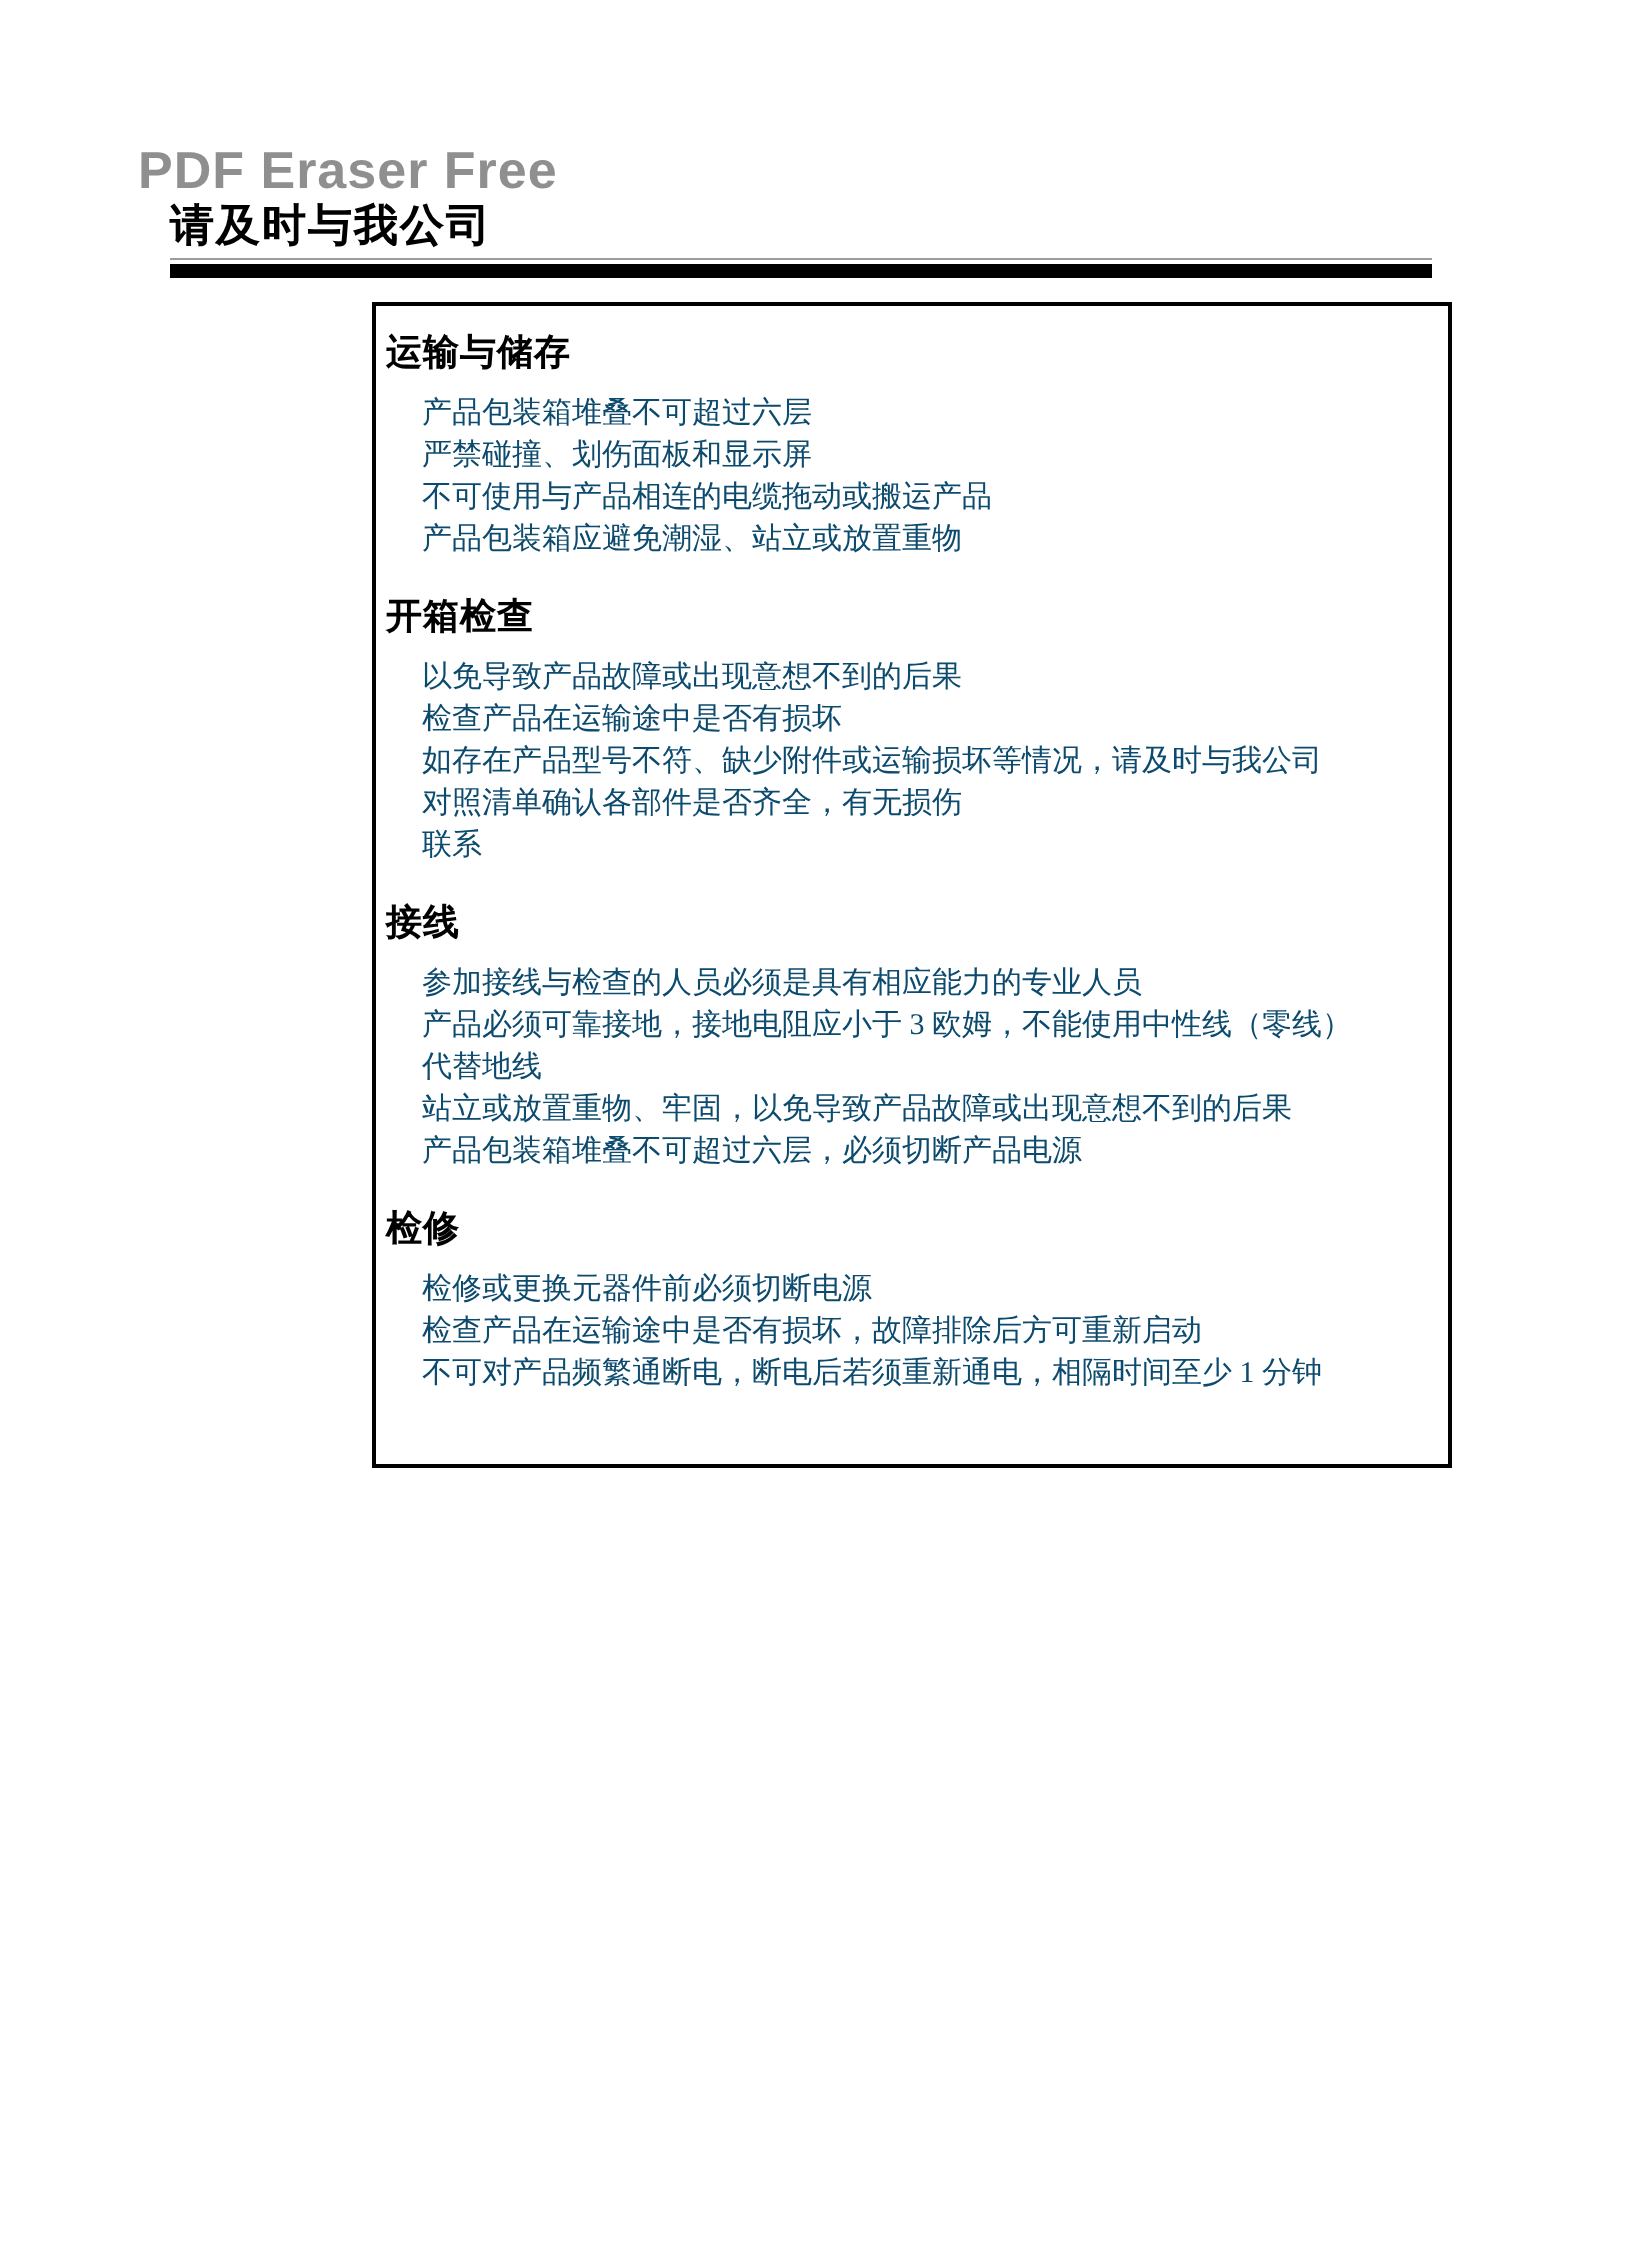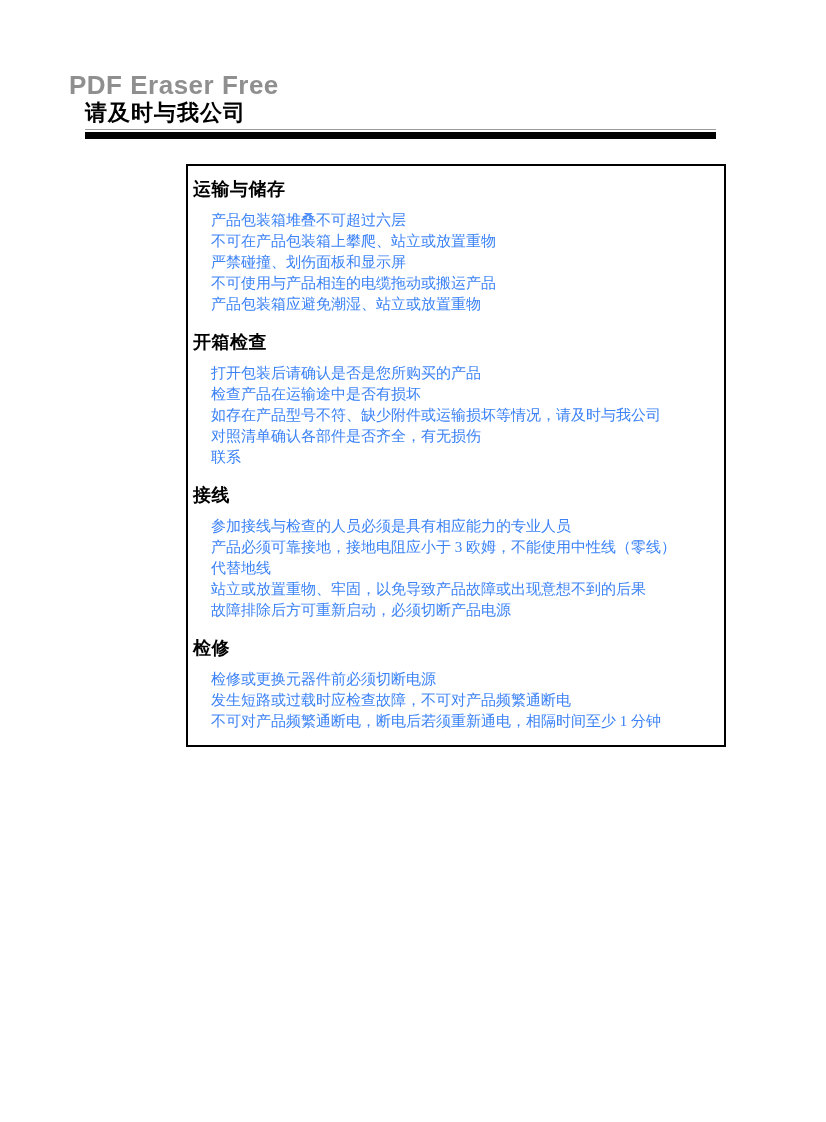--- a/index.html
+++ b/index.html
@@ -45,21 +45,21 @@
     background: #9c9c9c;
     margin-bottom: 2px;
   }
   .title-rule .thickbar {
     height: 7px;
     background: #000000;
   }
   .notice-box {
     position: absolute;
     left: 186px;
-    top: 164px;
+    top: 151px;
     width: 540px;
     height: 583px;
     border: 2px solid #000000;
     padding: 12px 8px 4px 5px;
     background: #ffffff;
   }
   .section-title {
     font-family: "Liberation Sans", "DejaVu Sans", sans-serif;
     font-weight: bold;
     font-size: 18px;
@@ -67,21 +67,21 @@
     color: #000000;
     margin: 16px 0 10px 0;
     letter-spacing: 0.5px;
   }
   .section:first-child .section-title { margin-top: 0; }
   .notice-line {
     margin-left: 18px;
     font-family: "Liberation Serif", "DejaVu Serif", serif;
     font-size: 15px;
     line-height: 21px;
-    color: #3b82f6;
+    color: #0c4a6e;
     white-space: nowrap;
   }
 </style>
 </head>
 <body>
 
 <div class="page">
 
   <div class="watermark">PDF Eraser Free</div>
 
@@ -90,45 +90,44 @@
   <div class="title-rule">
     <div class="hairline"></div>
     <div class="thickbar"></div>
   </div>
 
   <div class="notice-box">
 
     <div class="section">
       <div class="section-title">运输与储存</div>
       <div class="notice-line">产品包装箱堆叠不可超过六层</div>
-      <div class="notice-line">不可在产品包装箱上攀爬、站立或放置重物</div>
       <div class="notice-line">严禁碰撞、划伤面板和显示屏</div>
       <div class="notice-line">不可使用与产品相连的电缆拖动或搬运产品</div>
       <div class="notice-line">产品包装箱应避免潮湿、站立或放置重物</div>
     </div>
 
     <div class="section">
       <div class="section-title">开箱检查</div>
-      <div class="notice-line">打开包装后请确认是否是您所购买的产品</div>
+      <div class="notice-line">以免导致产品故障或出现意想不到的后果</div>
       <div class="notice-line">检查产品在运输途中是否有损坏</div>
       <div class="notice-line">如存在产品型号不符、缺少附件或运输损坏等情况，请及时与我公司</div>
       <div class="notice-line">对照清单确认各部件是否齐全，有无损伤</div>
       <div class="notice-line">联系</div>
     </div>
 
     <div class="section">
       <div class="section-title">接线</div>
       <div class="notice-line">参加接线与检查的人员必须是具有相应能力的专业人员</div>
       <div class="notice-line">产品必须可靠接地，接地电阻应小于 3 欧姆，不能使用中性线（零线）</div>
       <div class="notice-line">代替地线</div>
       <div class="notice-line">站立或放置重物、牢固，以免导致产品故障或出现意想不到的后果</div>
-      <div class="notice-line">故障排除后方可重新启动，必须切断产品电源</div>
+      <div class="notice-line">产品包装箱堆叠不可超过六层，必须切断产品电源</div>
     </div>
 
     <div class="section">
       <div class="section-title">检修</div>
       <div class="notice-line">检修或更换元器件前必须切断电源</div>
-      <div class="notice-line">发生短路或过载时应检查故障，不可对产品频繁通断电</div>
+      <div class="notice-line">检查产品在运输途中是否有损坏，故障排除后方可重新启动</div>
       <div class="notice-line">不可对产品频繁通断电，断电后若须重新通电，相隔时间至少 1 分钟</div>
     </div>
 
   </div>
 </div>
 
 </body></html>

